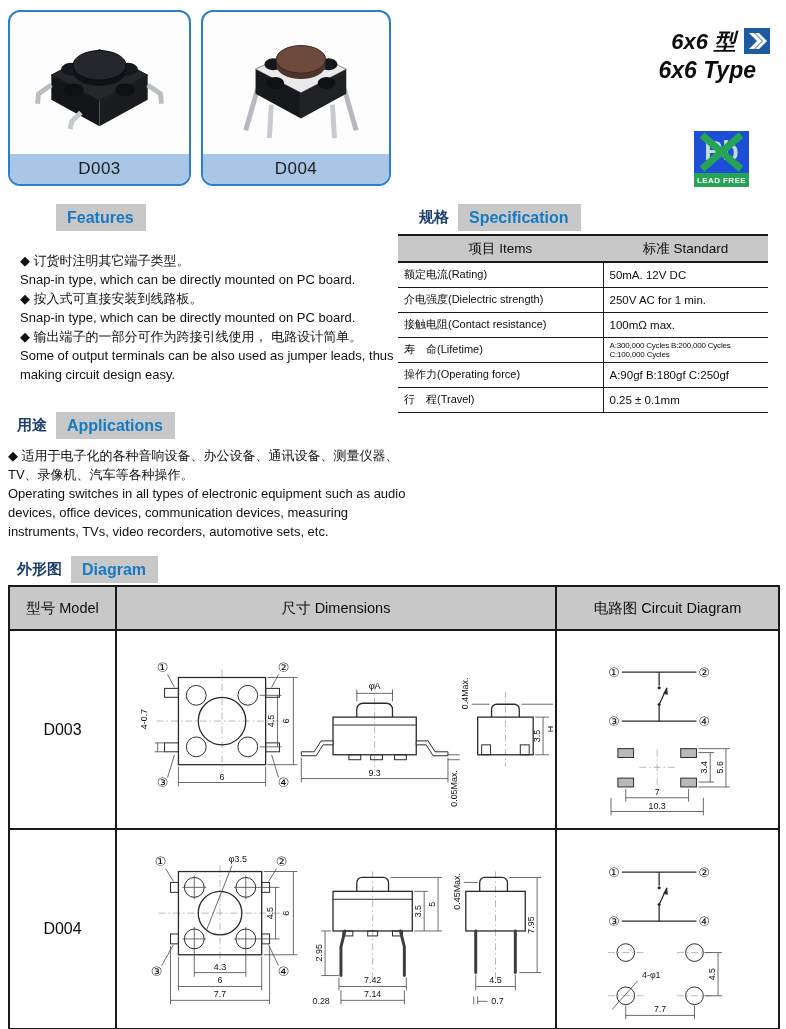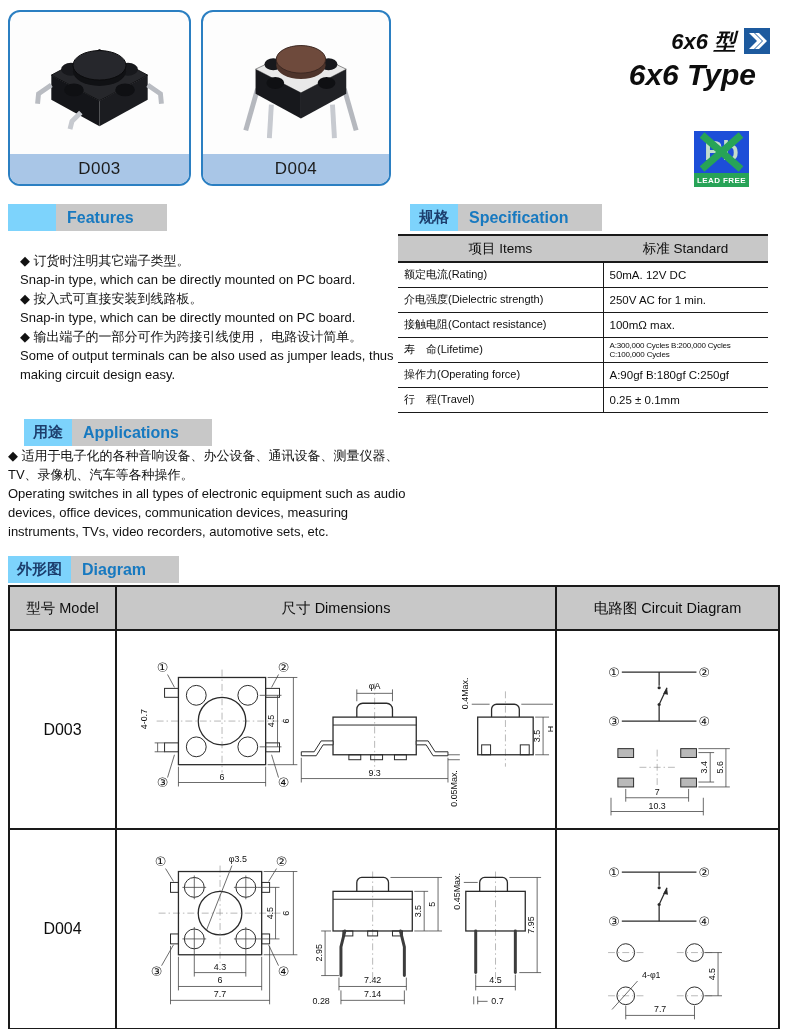--- a/index.html
+++ b/index.html
@@ -13,41 +13,41 @@
   #card-d003{left:8px;width:183px;}
   #card-d004{left:201px;width:190px;}
   .card .photo{flex:1;display:flex;align-items:center;justify-content:center;}
   .card .plabel{height:30px;background:#a9c6e7;display:flex;align-items:center;justify-content:center;
         font-size:17px;color:#1c1c1c;letter-spacing:.5px;}
 
   
   .type-block{position:absolute;top:28px;left:560px;width:210px;text-align:right;
         font-weight:bold;font-style:italic;color:#0d0d0d;line-height:1.25;}
   .type-line1{font-size:22px;display:flex;justify-content:flex-end;gap:8px;}
-  .type-line2{font-size:30px;padding-right:14px;text-align:right;}
+  .type-line2{font-size:23px;padding-right:14px;text-align:right;}
   .arrow-badge{width:26px;height:26px;display:inline-block;font-style:normal;}
 
   
   .leadfree{position:absolute;left:694px;top:131px;width:55px;height:56px;background:#1d4ed8;
         display:flex;flex-direction:column;overflow:hidden;}
   .leadfree .pbzone{flex:1;position:relative;}
   .leadfree .pbtext{position:absolute;left:50%;top:50%;transform:translate(-50%,-52%);
         font-size:27px;font-weight:bold;color:#c3ddcc;}
   .leadfree .bar{height:14px;background:#27a357;color:#fff;font-size:8px;font-weight:bold;
         display:flex;align-items:center;justify-content:center;letter-spacing:.4px;}
 
   
   .sec-head{position:absolute;display:inline-flex;align-items:stretch;height:27px;background:#c8c8c8;}
-  .sec-cn{background:#7dd3fc;color:#1d3f6e;font-weight:bold;font-size:15px;display:flex;
+  .sec-cn{background:#ffffff;color:#1d3f6e;font-weight:bold;font-size:15px;display:flex;
         align-items:center;padding:0 9px;min-width:48px;justify-content:center;}
   .sec-en{color:#1779c0;font-weight:bold;font-size:16px;display:flex;align-items:center;
-        padding:0 33px 0 11px;}
+        padding:0 12px 0 11px;}
   #features-head{left:8px;top:204px;}
   #spec-head{left:410px;top:204px;}
-  #applications-head{left:24px;top:412px;margin-top:7px;}
+  #applications-head{left:8px;top:412px;}
   #diagram-head{left:8px;top:556px;}
 
   
   .textblock{position:absolute;width:400px;font-size:13px;line-height:19px;color:#111;}
   #features-body{left:20px;top:238px;margin-top:13px;}
   #applications-body{left:8px;top:446px;}
   .textblock p{margin:0;}
 
   
   .spec-table{position:absolute;left:398px;top:234px;width:370px;border-collapse:collapse;}

